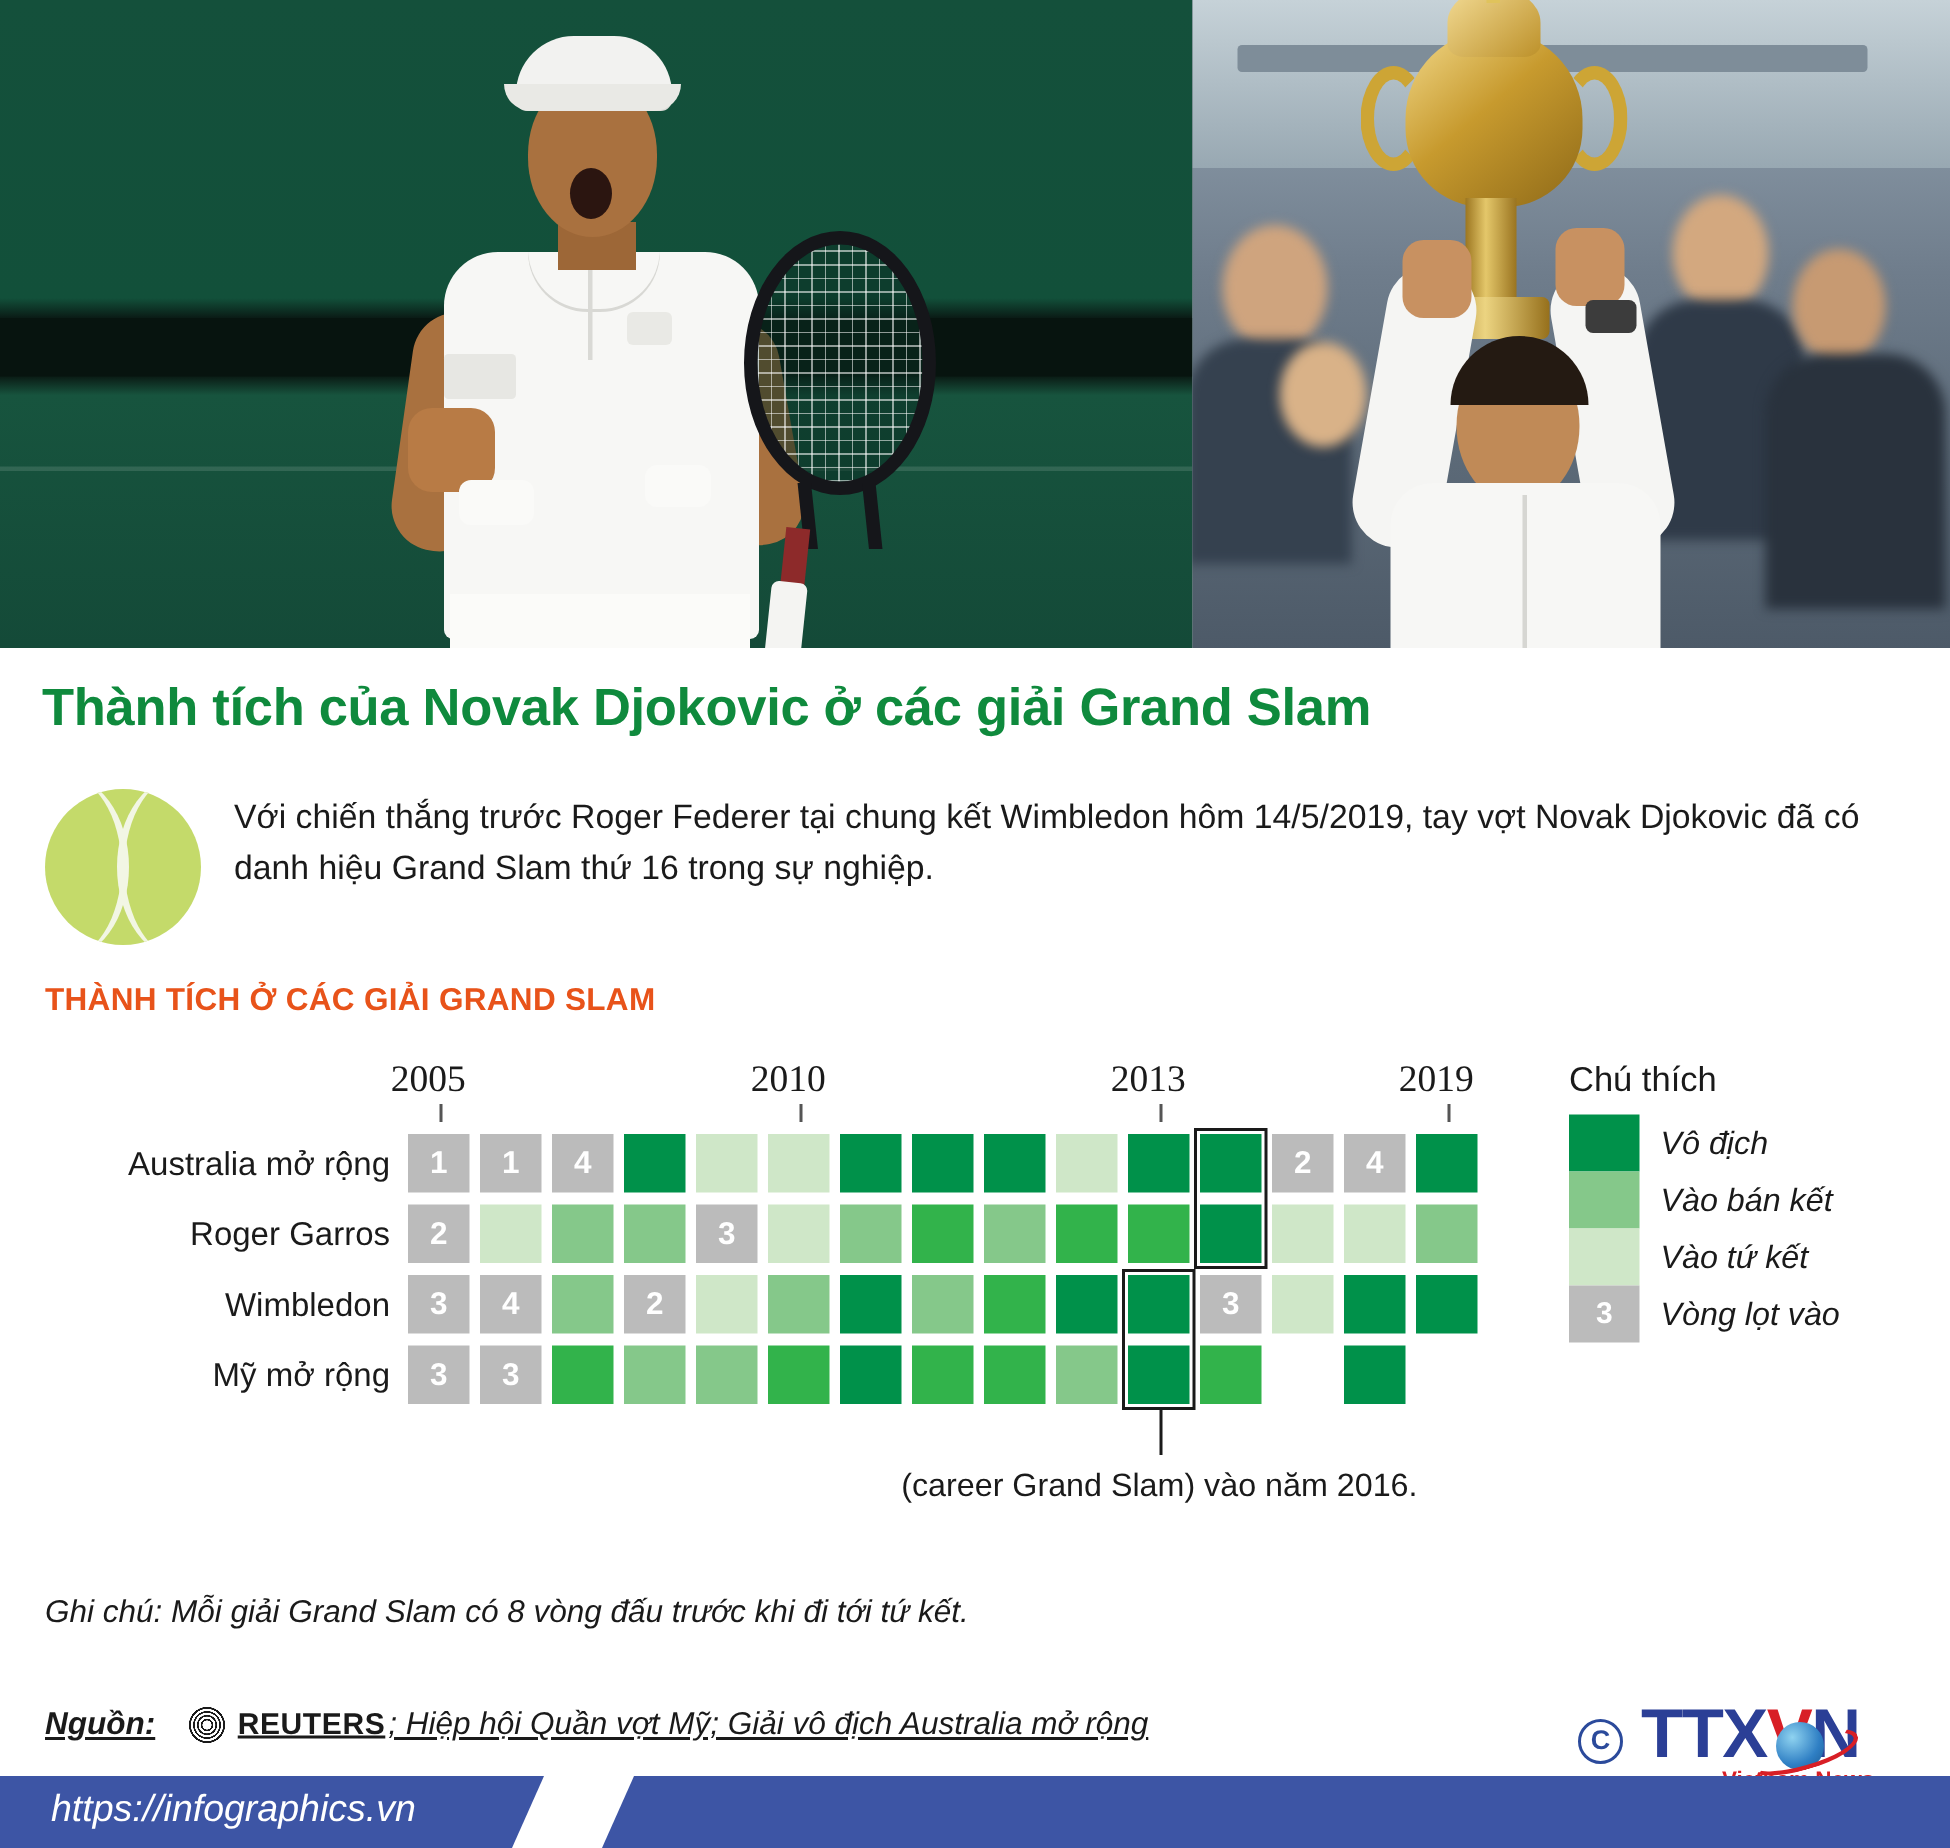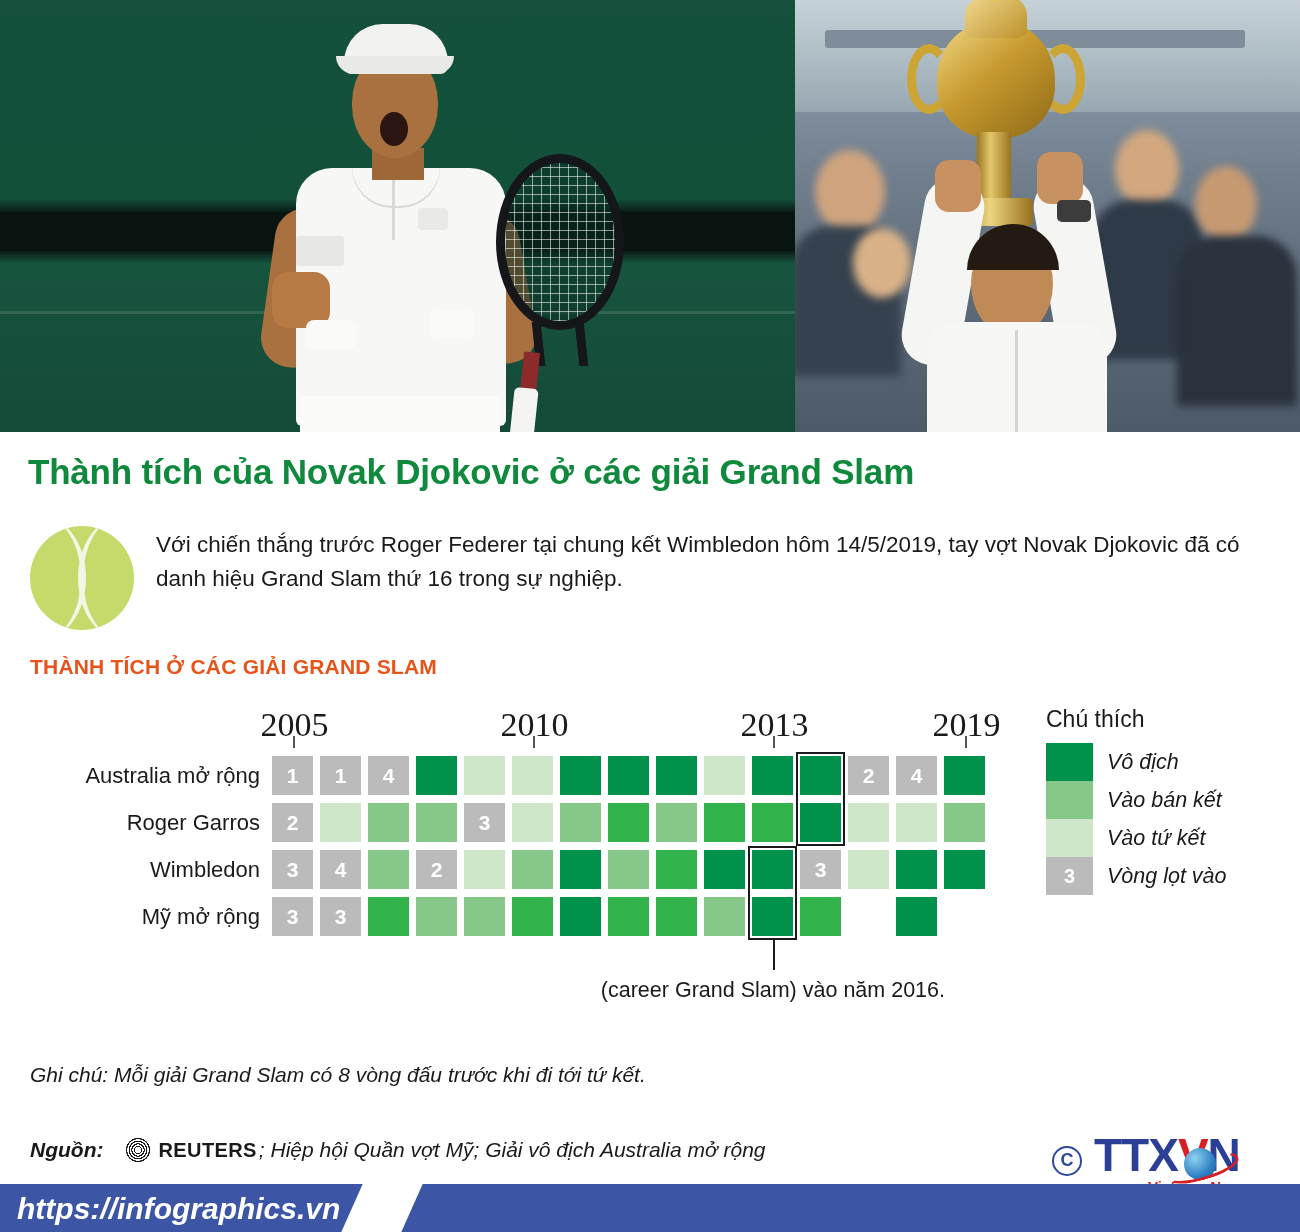--- a/index.html
+++ b/index.html
@@ -84,21 +84,21 @@
   .ball .seam1{position:absolute;left:-34px;top:-10px;width:90px;height:124px;border-right:5px solid #f2f6e4;border-radius:50%;}
   .ball .seam2{position:absolute;right:-34px;top:-10px;width:90px;height:124px;border-left:5px solid #f2f6e4;border-radius:50%;}
   .intro-text{font-size:22.5px;line-height:1.52;color:#1a1a1a;padding-top:8px;}
 
   
   .section-head{position:absolute;left:30px;top:655px;font-size:21px;font-weight:bold;color:#e8531a;letter-spacing:.2px;}
 
   
   .chart{position:absolute;left:0;top:706px;width:1300px;height:250px;}
   .years{position:absolute;left:0;top:0;width:1000px;height:44px;}
-  .year-lbl{position:absolute;font-family:"Liberation Serif",serif;font-size:34px;color:#1a1a1a;}
+  .year-lbl{position:absolute;font-family:"Liberation Serif",serif;font-size:25px;color:#1a1a1a;}
   .year-tick{position:absolute;width:2px;height:12px;background:#555;top:30px;}
   .rowlabels{position:absolute;left:0;top:50px;width:260px;}
   .rowlabel{height:47px;line-height:39px;text-align:right;font-size:22px;color:#1a1a1a;padding-right:0;}
   .grid{position:absolute;left:272px;top:50px;}
   .grid-row{height:47px;position:relative;}
   .cell{position:absolute;top:0;width:41px;height:39px;}
   .cell span{display:block;width:100%;line-height:39px;text-align:center;color:#fff;font-size:21px;font-weight:bold;}
   .box{position:absolute;border:2.5px solid #1a1a1a;pointer-events:none;}
   .callout-line{position:absolute;background:#1a1a1a;width:2px;}
 
@@ -110,40 +110,40 @@
   .sw span{display:block;width:100%;line-height:38px;text-align:center;color:#fff;font-size:20px;font-weight:bold;}
   .legend-lbl{font-size:21.5px;font-style:italic;color:#1a1a1a;margin-left:14px;white-space:nowrap;}
 
   
   .annotation{position:absolute;left:0;top:975px;width:945px;text-align:right;font-size:21.5px;line-height:1.45;color:#1a1a1a;}
 
   
   .note{position:absolute;left:30px;top:1063px;font-size:21px;font-style:italic;color:#1a1a1a;}
 
   
-  .source{position:absolute;left:30px;top:1137px;display:flex;align-items:center;font-size:21px;font-style:italic;color:#1a1a1a;}
+  .source{position:absolute;left:30px;top:1137px;display:flex;align-items:center;font-size:21px;font-style:italic;color:#1a1a1a;text-decoration:underline;}
   .source-label{font-weight:bold;margin-right:22px;}
   .reuters-dot{width:26px;height:26px;border-radius:50%;margin-right:7px;flex:0 0 auto;
     background:radial-gradient(circle,#fff 0 16%,#1a1a1a 17% 22%,#fff 23% 30%,#1a1a1a 31% 36%,#fff 37% 44%,#1a1a1a 45% 50%,#fff 51% 58%,#1a1a1a 59% 65%,#fff 66% 74%,#1a1a1a 75% 82%,#fff 83% 100%);}
   .reuters-word{font-style:normal;font-weight:bold;font-size:20px;letter-spacing:.4px;margin-right:2px;}
 
   
   .logo{position:absolute;left:1052px;top:1130px;width:236px;height:72px;}
   .copy{position:absolute;left:0;top:16px;width:30px;height:30px;border:2.5px solid #2b4a9b;border-radius:50%;color:#2b4a9b;font-size:18px;font-weight:bold;text-align:center;line-height:25px;}
   .ttxvn{position:absolute;left:42px;top:2px;font-size:46px;font-weight:bold;letter-spacing:-1px;line-height:1;}
   .t-blue{color:#2b3f96;}
   .t-red{color:#d81f26;}
   .vna{position:absolute;left:96px;top:48px;font-size:15px;font-weight:bold;color:#d81f26;}
   .globe{position:absolute;left:132px;top:18px;width:32px;height:32px;border-radius:50%;background:radial-gradient(circle at 34% 32%,#8fd3f0,#2f7fc4 60%,#1a5a94);}
   .swoosh{position:absolute;left:112px;top:26px;width:76px;height:24px;border:3px solid #d81f26;border-radius:50%;transform:rotate(-16deg);border-top-color:transparent;border-left-color:transparent;}
 
   
   .urlbar{position:absolute;left:0;top:1184px;width:1300px;height:48px;background:#3d55a5;}
   .urlbar-notch{position:absolute;left:352px;top:0;width:60px;height:48px;background:#fff;transform:skewX(-24deg);}
-  .url-text{position:absolute;left:17px;top:8px;font-size:30px;font-style:italic;font-weight:bold;color:#fff;}
+  .url-text{position:absolute;left:34px;top:8px;font-size:25px;font-style:italic;font-weight:normal;color:#fff;}
 </style>
 </head>
 <body>
 
 <div class="photo-strip">
   <div class="photo photo-left">
     <div class="court-bg"></div>
     <div class="court-dark-band"></div>
     <div class="court-line"></div>
     <div class="pl-armL"></div>

